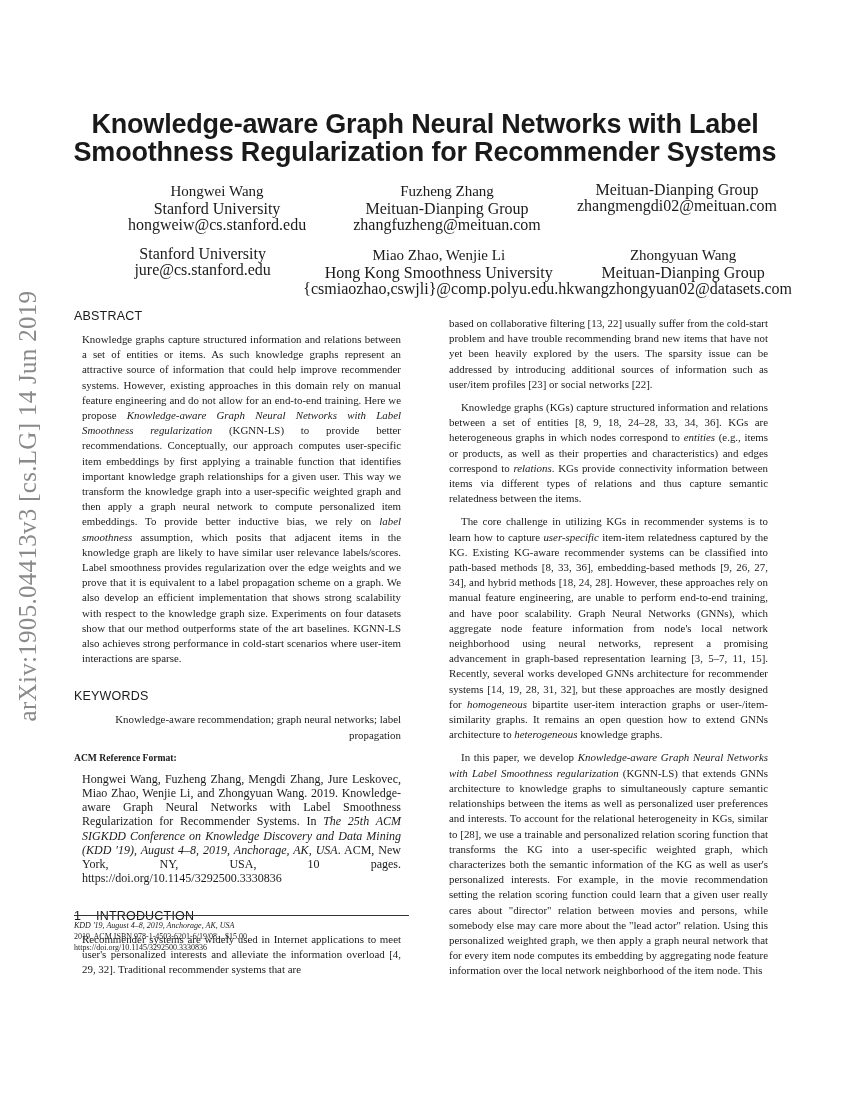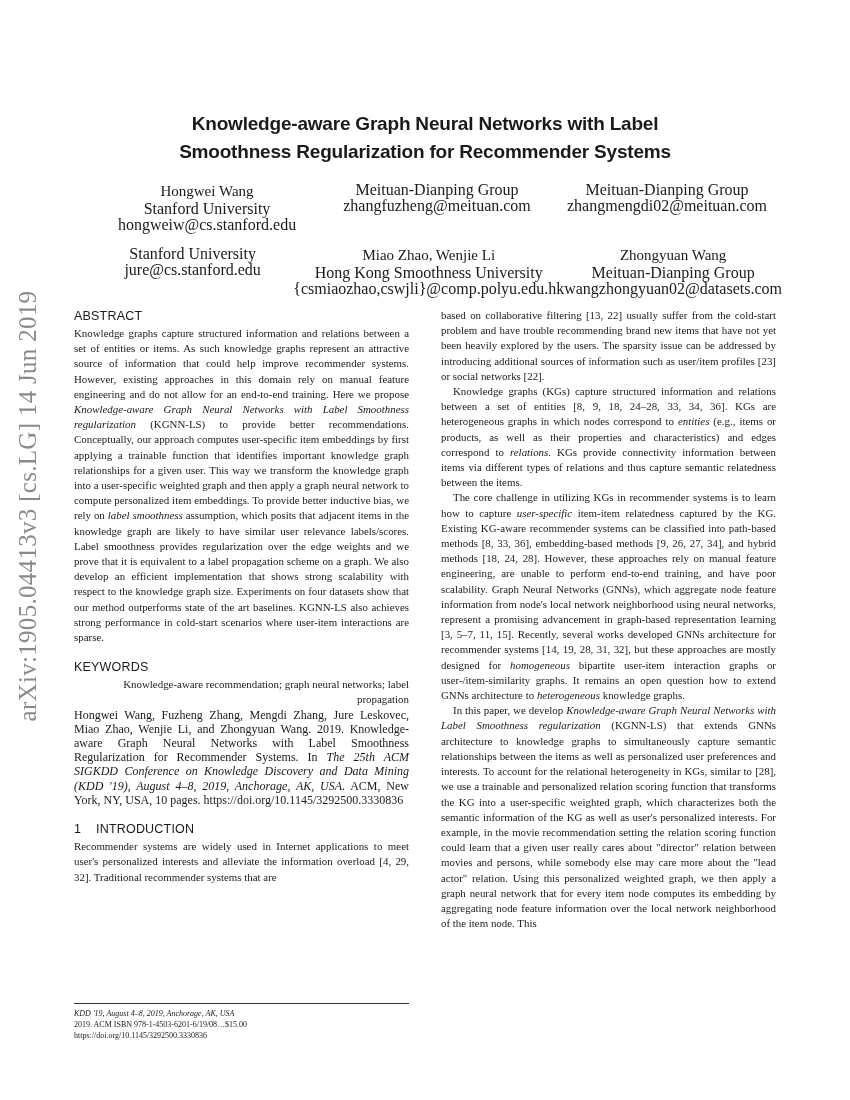--- a/index.html
+++ b/index.html
@@ -4,24 +4,24 @@
   <style>
     html, body { margin: 0; padding: 0; background: #ffffff; }
     body {
       width: 850px; height: 1100px; position: relative; overflow: hidden;
       font-family: "Liberation Serif", "DejaVu Serif", serif;
       color: #1a1a1a;
     }
     .title {
       position: absolute; left: 60px; top: 110px; width: 730px;
       text-align: center; font-family: "Liberation Sans", "DejaVu Sans", sans-serif;
-      font-weight: bold; font-size: 19px; line-height: 28px; letter-spacing: -0.2px;
+      font-weight: bold; font-size: 27px; line-height: 28px; letter-spacing: -0.2px;
     }
     .authors {
-      position: absolute; left: 92px; width: 690px;
+      position: absolute; left: 102px; width: 690px;
       display: grid; grid-template-columns: 1fr 1fr 1fr; text-align: center;
     }
     .authors.row1 { top: 182px; }
     .authors.row2 { top: 246px; }
     .author-name { font-size: 15px; line-height: 19px; }
     .author-aff, .author-email { font-size: 16px; line-height: 16px; }
     .sidebar {
       position: absolute; left: 8px; top: 296px; width: 40px; height: 420px;
       display: flex; align-items: center; justify-content: center;
     }
@@ -35,27 +35,27 @@
       font-size: 10.9px; line-height: 15.2px; text-align: justify; hyphens: auto;
     }
     .col.left { left: 74px; }
     .col.right { left: 441px; }
     .sec-head {
       font-family: "Liberation Sans", "DejaVu Sans", sans-serif;
       font-weight: normal; font-size: 12.5px; line-height: 16px; margin: 0 0 2px 0;
       letter-spacing: 0.2px;
     }
     .sec-head .num { display: inline-block; width: 22px; }
-    p { margin: 0; }
+    p { margin: 8px; }
     .indent { text-indent: 12px; }
     .ref-label { font-weight: bold; font-size: 9.6px; line-height: 13px; margin-top: 8px; }
     .ref-text { font-size: 12px; line-height: 14.2px; }
     .gap-lg { height: 14px; }
     .footnote {
-      position: absolute; left: 74px; top: 1003px; width: 335px;
+      position: absolute; left: 74px; top: 915px; width: 335px;
       border-top: 1px solid #333; padding-top: 4px;
       font-size: 8px; line-height: 11px;
     }
     em { font-style: italic; }
   </style>
 </head>
 <body>
 
 <div class="sidebar">
   <span>arXiv:1905.04413v3  [cs.LG]  14 Jun 2019</span>
@@ -66,20 +66,21 @@
   <div>Smoothness Regularization for Recommender Systems</div>
 </div>
 
 <div class="authors row1">
   <div>
     <div class="author-name">Hongwei Wang</div>
     <div class="author-aff">Stanford University</div>
     <div class="author-email">hongweiw@cs.stanford.edu</div>
   </div>
   <div>
+    <div class="author-name">Fuzheng Zhang</div>
     <div class="author-aff">Meituan-Dianping Group</div>
     <div class="author-email">zhangfuzheng@meituan.com</div>
   </div>
   <div>
     <div class="author-aff">Meituan-Dianping Group</div>
     <div class="author-email">zhangmengdi02@meituan.com</div>
   </div>
 </div>
 
 <div class="authors row2">
@@ -100,20 +101,21 @@
 </div>
 
 <div class="col left">
   <div class="sec-head">ABSTRACT</div>
   <p><span>Knowledge graphs capture structured information and relations between a set of entities or items. As such knowledge graphs represent an attractive source of information that could help improve recommender systems. However, existing approaches in this domain rely on manual feature engineering and do not allow for an end-to-end training. Here we propose </span><em>Knowledge-aware Graph Neural Networks with Label Smoothness regularization</em><span> (KGNN-LS) to provide better recommendations. Conceptually, our approach computes user-specific item embeddings by first applying a trainable function that identifies important knowledge graph relationships for a given user. This way we transform the knowledge graph into a user-specific weighted graph and then apply a graph neural network to compute personalized item embeddings. To provide better inductive bias, we rely on </span><em>label smoothness</em><span> assumption, which posits that adjacent items in the knowledge graph are likely to have similar user relevance labels/scores. Label smoothness provides regularization over the edge weights and we prove that it is equivalent to a label propagation scheme on a graph. We also develop an efficient implementation that shows strong scalability with respect to the knowledge graph size. Experiments on four datasets show that our method outperforms state of the art baselines. KGNN-LS also achieves strong performance in cold-start scenarios where user-item interactions are sparse.</span></p>
 
   <div class="gap-lg"></div>
   <div class="sec-head">KEYWORDS</div>
   <p style="text-align:right">Knowledge-aware recommendation; graph neural networks; label propagation</p>
 
+  <div class="ref-label">ACM Reference Format:</div>
   <p class="ref-text"><span>Hongwei Wang, Fuzheng Zhang, Mengdi Zhang, Jure Leskovec, Miao Zhao, Wenjie Li, and Zhongyuan Wang. 2019. Knowledge-aware Graph Neural Networks with Label Smoothness Regularization for Recommender Systems. In </span><em>The 25th ACM SIGKDD Conference on Knowledge Discovery and Data Mining (KDD '19), August 4–8, 2019, Anchorage, AK, USA</em><span>. ACM, New York, NY, USA, 10 pages. https://doi.org/10.1145/3292500.3330836</span></p>
 
   <div class="gap-lg"></div>
   <div class="sec-head"><span class="num">1</span><span>INTRODUCTION</span></div>
   <p>Recommender systems are widely used in Internet applications to meet user's personalized interests and alleviate the information overload [4, 29, 32]. Traditional recommender systems that are</p>
 </div>
 
 <div class="footnote">
   <div><em>KDD '19, August 4–8, 2019, Anchorage, AK, USA</em></div>
   <div>2019. ACM ISBN 978-1-4503-6201-6/19/08…$15.00</div>

